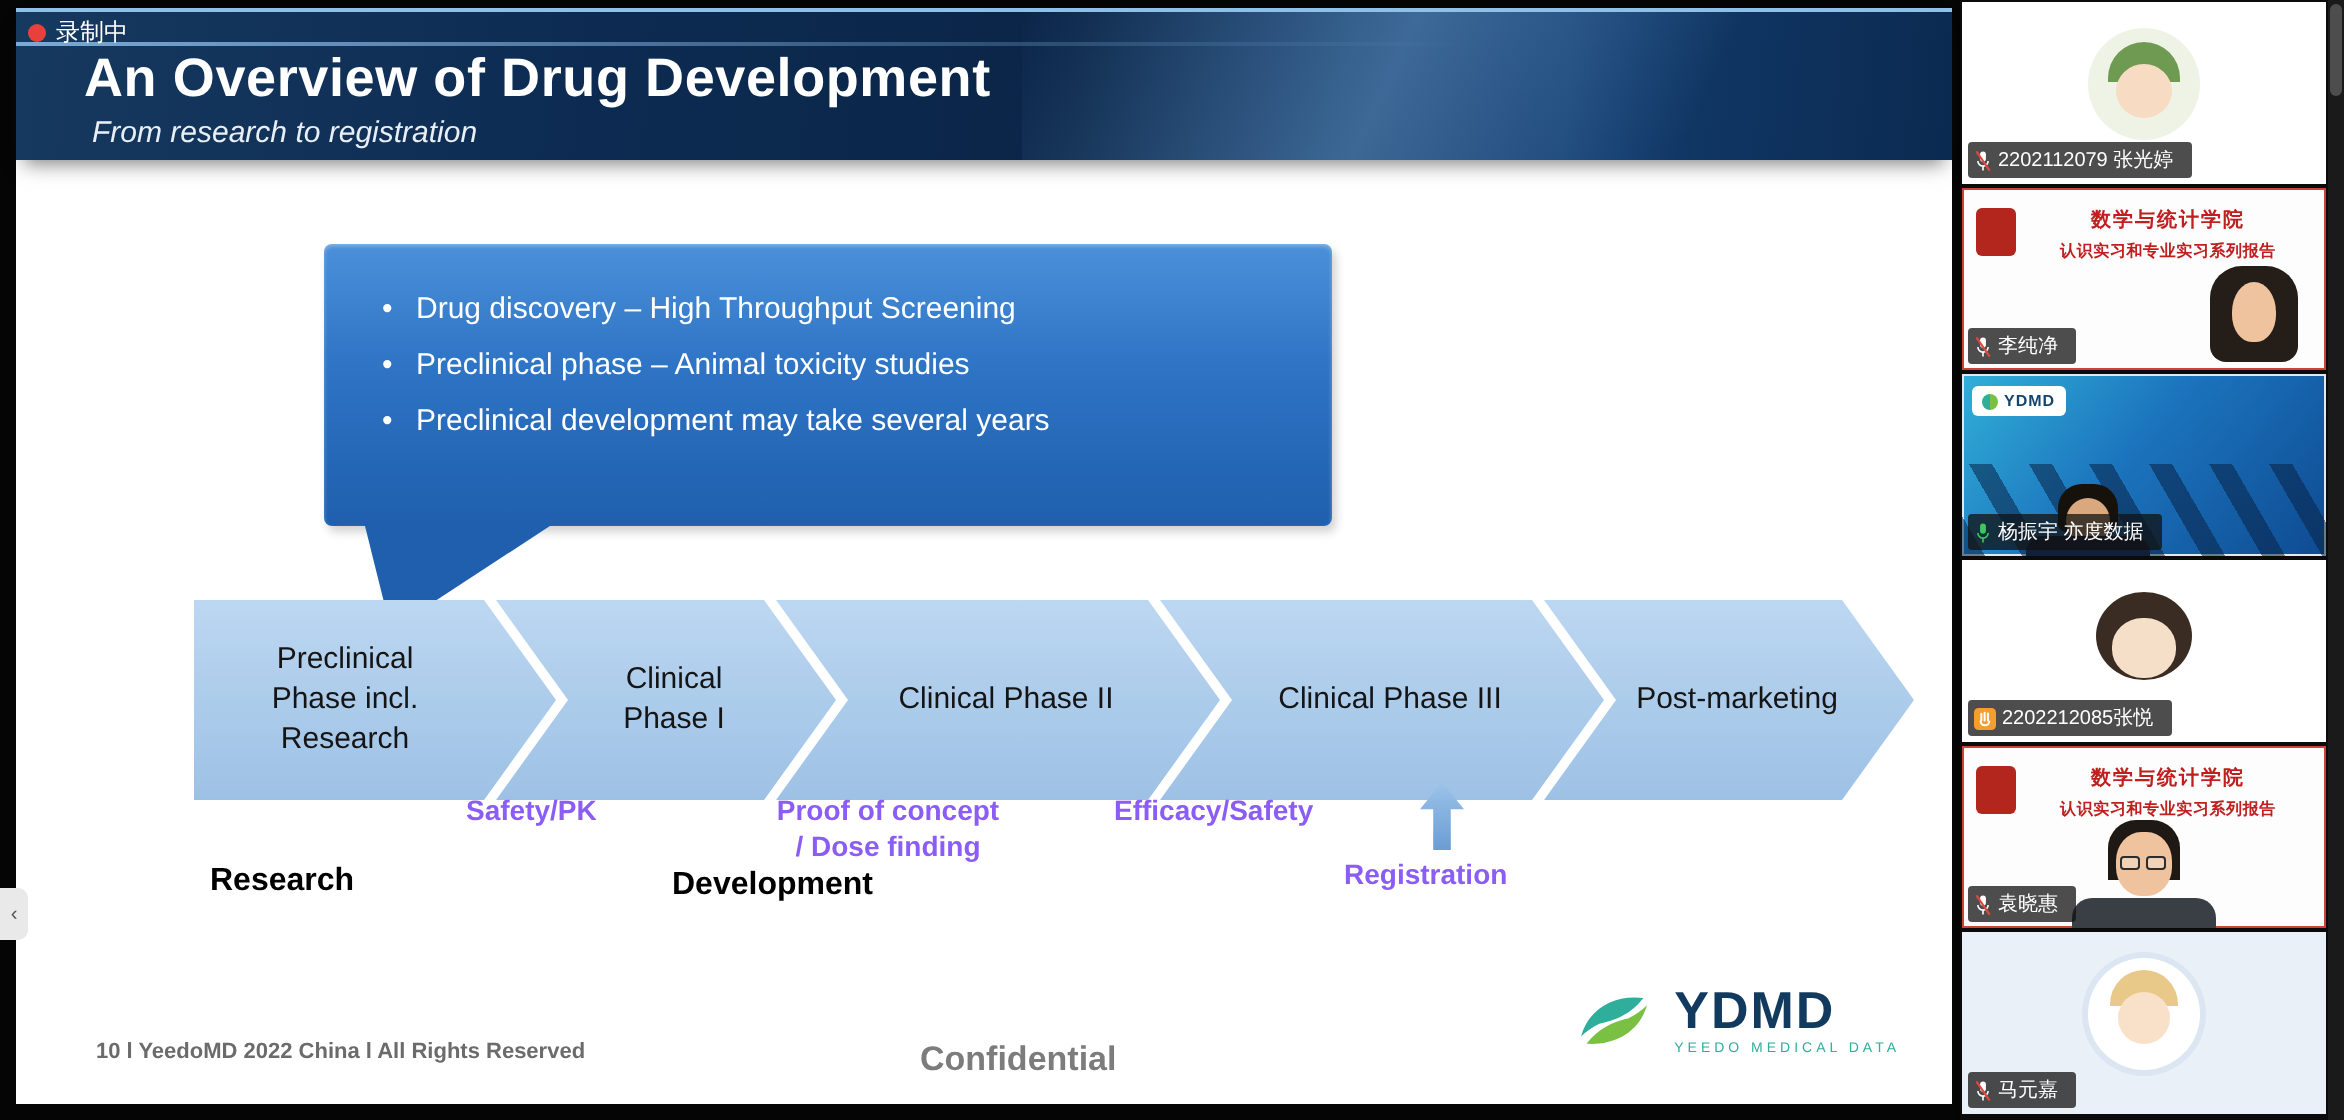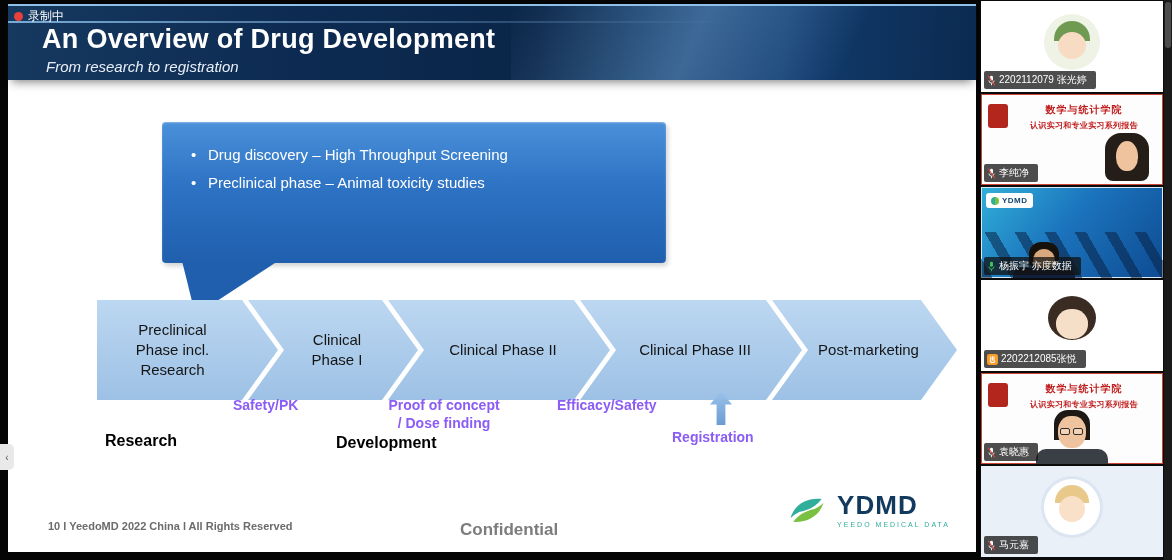--- a/index.html
+++ b/index.html
@@ -140,20 +140,21 @@
 
       <div class="rec-badge">
         <span class="rec-dot"></span>
         <span>录制中</span>
       </div>
 
       <div class="callout">
         <ul>
           <li>Drug discovery – High Throughput Screening</li>
           <li>Preclinical phase – Animal toxicity studies</li>
+          <li>Preclinical development may take several years</li>
         </ul>
         <div class="callout-tail"></div>
       </div>
 
       <div class="flow">
         <div class="chev first" style="width:181px">Preclinical
 Phase incl.
 Research</div>
         <div class="chev notch" style="width:170px">Clinical
 Phase I</div>

